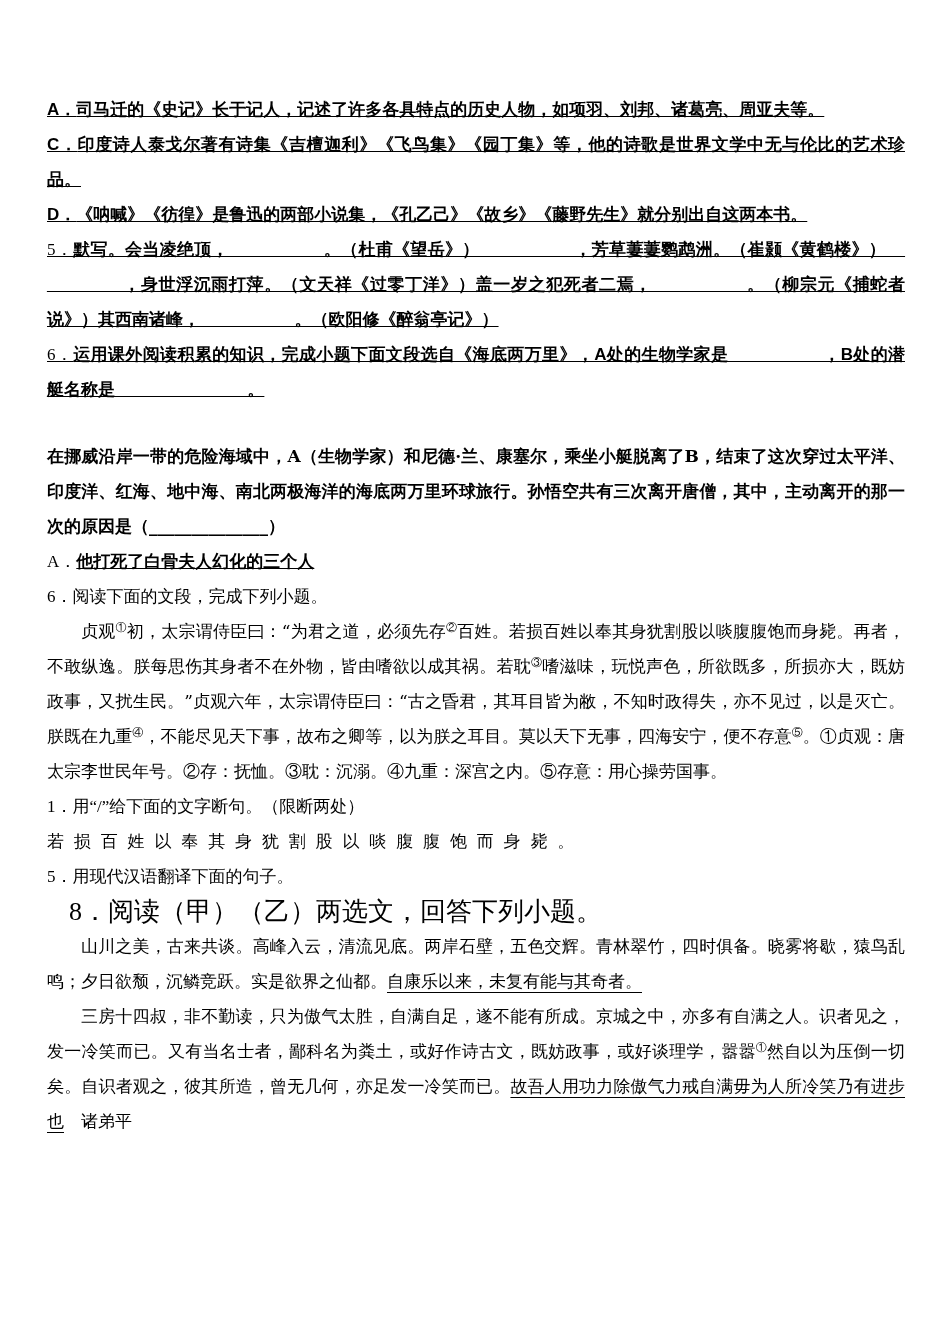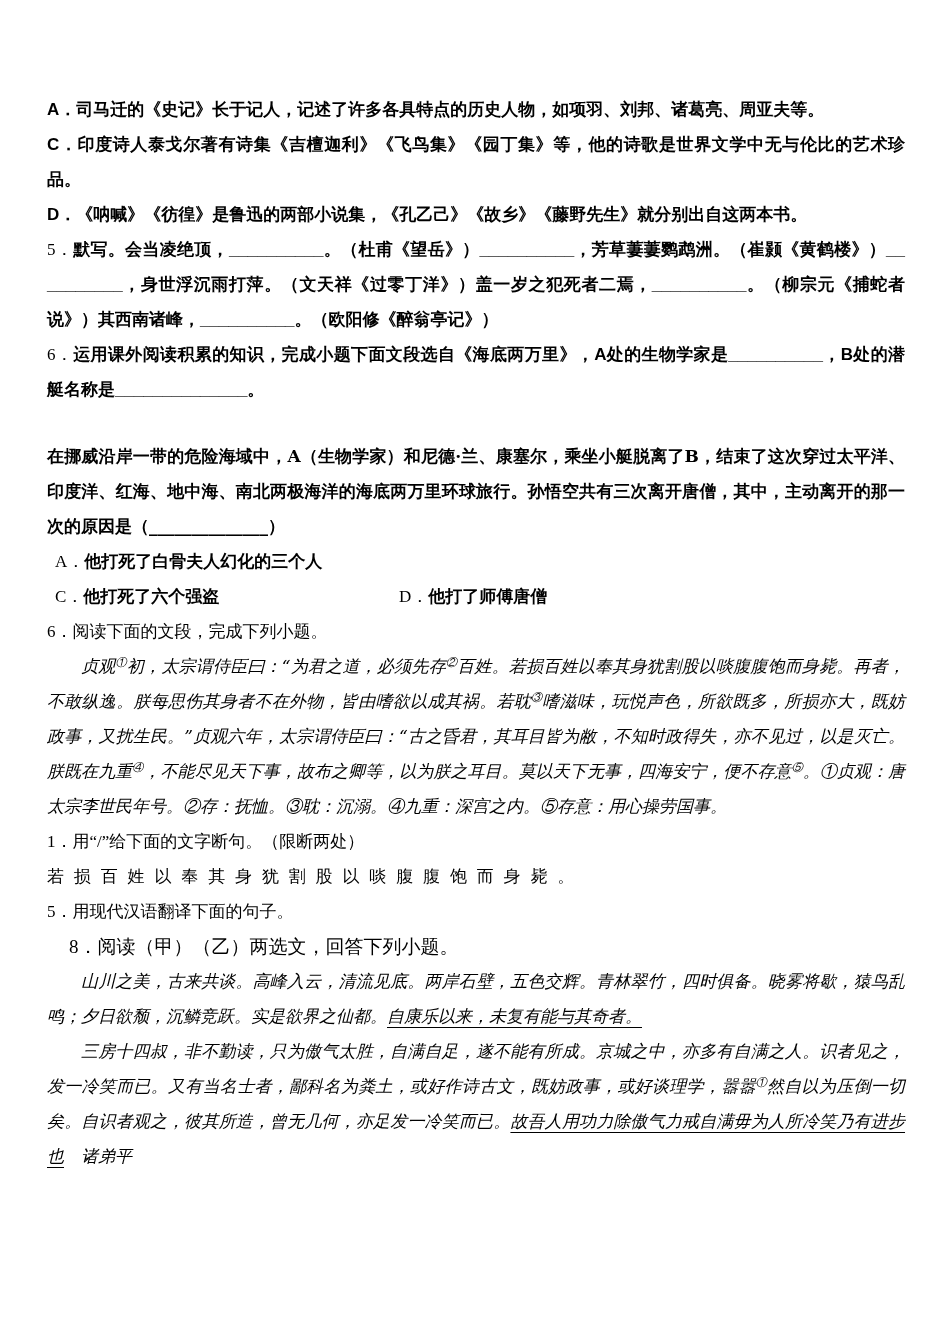--- a/index.html
+++ b/index.html
@@ -5,31 +5,31 @@
   * { margin:0; padding:0; box-sizing:border-box; }
   html, body { background:#ffffff; }
   body {
     width:950px; height:1344px; overflow:hidden;
     color:#000000;
     font-family:"Liberation Serif","DejaVu Serif",serif;
   }
   .page { padding:92px 45px 0 47px; font-size:17px; line-height:35px; }
   p { text-align:justify; }
   
-  .hei  { font-family:"Liberation Sans","DejaVu Sans",sans-serif; font-weight:700; }
+  .hei  { font-family:"Liberation Sans","DejaVu Sans",sans-serif; font-weight:700;text-decoration:underline; }
   
   .song { font-family:"Liberation Serif","DejaVu Serif",serif; font-weight:400; }
   
-  .kai   { font-family:"DejaVu Serif","Liberation Serif",serif; font-weight:400;font-style:italic; }
+  .kai   { font-family:"DejaVu Serif","Liberation Serif",serif; font-weight:400; }
   .kai-b { font-family:"DejaVu Serif","Liberation Serif",serif; font-weight:700;margin-top:32px; }
   .num { font-family:"Liberation Serif","DejaVu Serif",serif; font-weight:400; }
   .indent2 { text-indent:2em; }
-  .opt-grid { display:grid; grid-template-columns:344px 1fr;margin-left:8px; }
+  .opt-grid { display:grid; grid-template-columns:344px 1fr; }
   .spaced { letter-spacing:0.58em; }
-  .q8intro { font-size:19px; text-indent:22px; }
+  .q8intro { font-size:26px; text-indent:22px; }
   .sup { font-size:11px; vertical-align:6px; line-height:0; }
   .u { text-decoration:underline; text-underline-offset:5px; }
 </style>
 </head>
 <body>
 
 <div class="page">
 
   <p class="hei"><span class="lab">A．</span><span>司马迁的《史记》长于记人，记述了许多各具特点的历史人物，如项羽、刘邦、诸葛亮、周亚夫等。</span></p>
   <p class="hei"><span class="lab">C．</span><span>印度诗人泰戈尔著有诗集《吉檀迦利》《飞鸟集》《园丁集》等，他的诗歌是世界文学中无与伦比的艺术珍品。</span></p>
@@ -37,24 +37,20 @@
 
   <p class="hei"><span class="num">5．</span><span>默写。会当凌绝顶，__​__​__​__​__。（杜甫《望岳》）__​__​__​__​__，芳草萋萋鹦鹉洲。（崔颢《黄鹤楼》）__​__​__​__​__，身世浮沉雨打萍。（文天祥《过零丁洋》）盖一岁之犯死者二焉，__​__​__​__​__。（柳宗元《捕蛇者说》）其西南诸峰，__​__​__​__​__。（欧阳修《醉翁亭记》）</span></p>
 
   <p class="hei"><span class="num">6．</span><span>运用课外阅读积累的知识，完成小题下面文段选自《海底两万里》，A处的生物学家是__​__​__​__​__，B处的潜艇名称是__​__​__​__​__​__​__。</span></p>
 
   <p class="kai-b">在挪威沿岸一带的危险海域中，A（生物学家）和尼德·兰、康塞尔，乘坐小艇脱离了B，结束了这次穿过太平洋、印度洋、红海、地中海、南北两极海洋的海底两万里环球旅行。孙悟空共有三次离开唐僧，其中，主动离开的那一次的原因是（__​__​__​__​__​__​__）</p>
 
   <div class="opt-grid">
     <p><span class="num">A．</span><span class="hei">他打死了白骨夫人幻化的三个人</span></p>
   </div>
-  <div class="opt-grid">
-    <p><span class="num">C．</span><span class="hei">他打死了六个强盗</span></p>
-    <p><span class="num">D．</span><span class="hei">他打了师傅唐僧</span></p>
-  </div>
 
 
   <p class="song">6．阅读下面的文段，完成下列小题。</p>
   <p class="kai indent2"><span>贞观</span><span class="sup">①</span><span>初，太宗谓侍臣曰：“为君之道，必须先存</span><span class="sup">②</span><span>百姓。若损百姓以奉其身犹割股以啖腹腹饱而身毙。再者，不敢纵逸。朕每思伤其身者不在外物，皆由嗜欲以成其祸。若耽</span><span class="sup">③</span><span>嗜滋味，玩悦声色，所欲既多，所损亦大，既妨政事，又扰生民。”贞观六年，太宗谓侍臣曰：“古之昏君，其耳目皆为敝，不知时政得失，亦不见过，以是灭亡。朕既在九重</span><span class="sup">④</span><span>，不能尽见天下事，故布之卿等，以为朕之耳目。莫以天下无事，四海安宁，便不存意</span><span class="sup">⑤</span><span>。①贞观：唐太宗李世民年号。②存：抚恤。③耽：沉溺。④九重：深宫之内。⑤存意：用心操劳国事。</span></p>
   <p class="song">1．用“/”给下面的文字断句。（限断两处）</p>
   <p class="song spaced">若损百姓以奉其身犹割股以啖腹腹饱而身毙。</p>
   <p class="song">5．用现代汉语翻译下面的句子。</p>
 
   <p class="song q8intro">8．阅读（甲）（乙）两选文，回答下列小题。</p>
   <p class="kai indent2"><span>山川之美，古来共谈。高峰入云，清流见底。两岸石壁，五色交辉。青林翠竹，四时俱备。晓雾将歇，猿鸟乱鸣；夕日欲颓，沉鳞竞跃。实是欲界之仙都。</span><span class="u">自康乐以来，未复有能与其奇者。</span></p>

